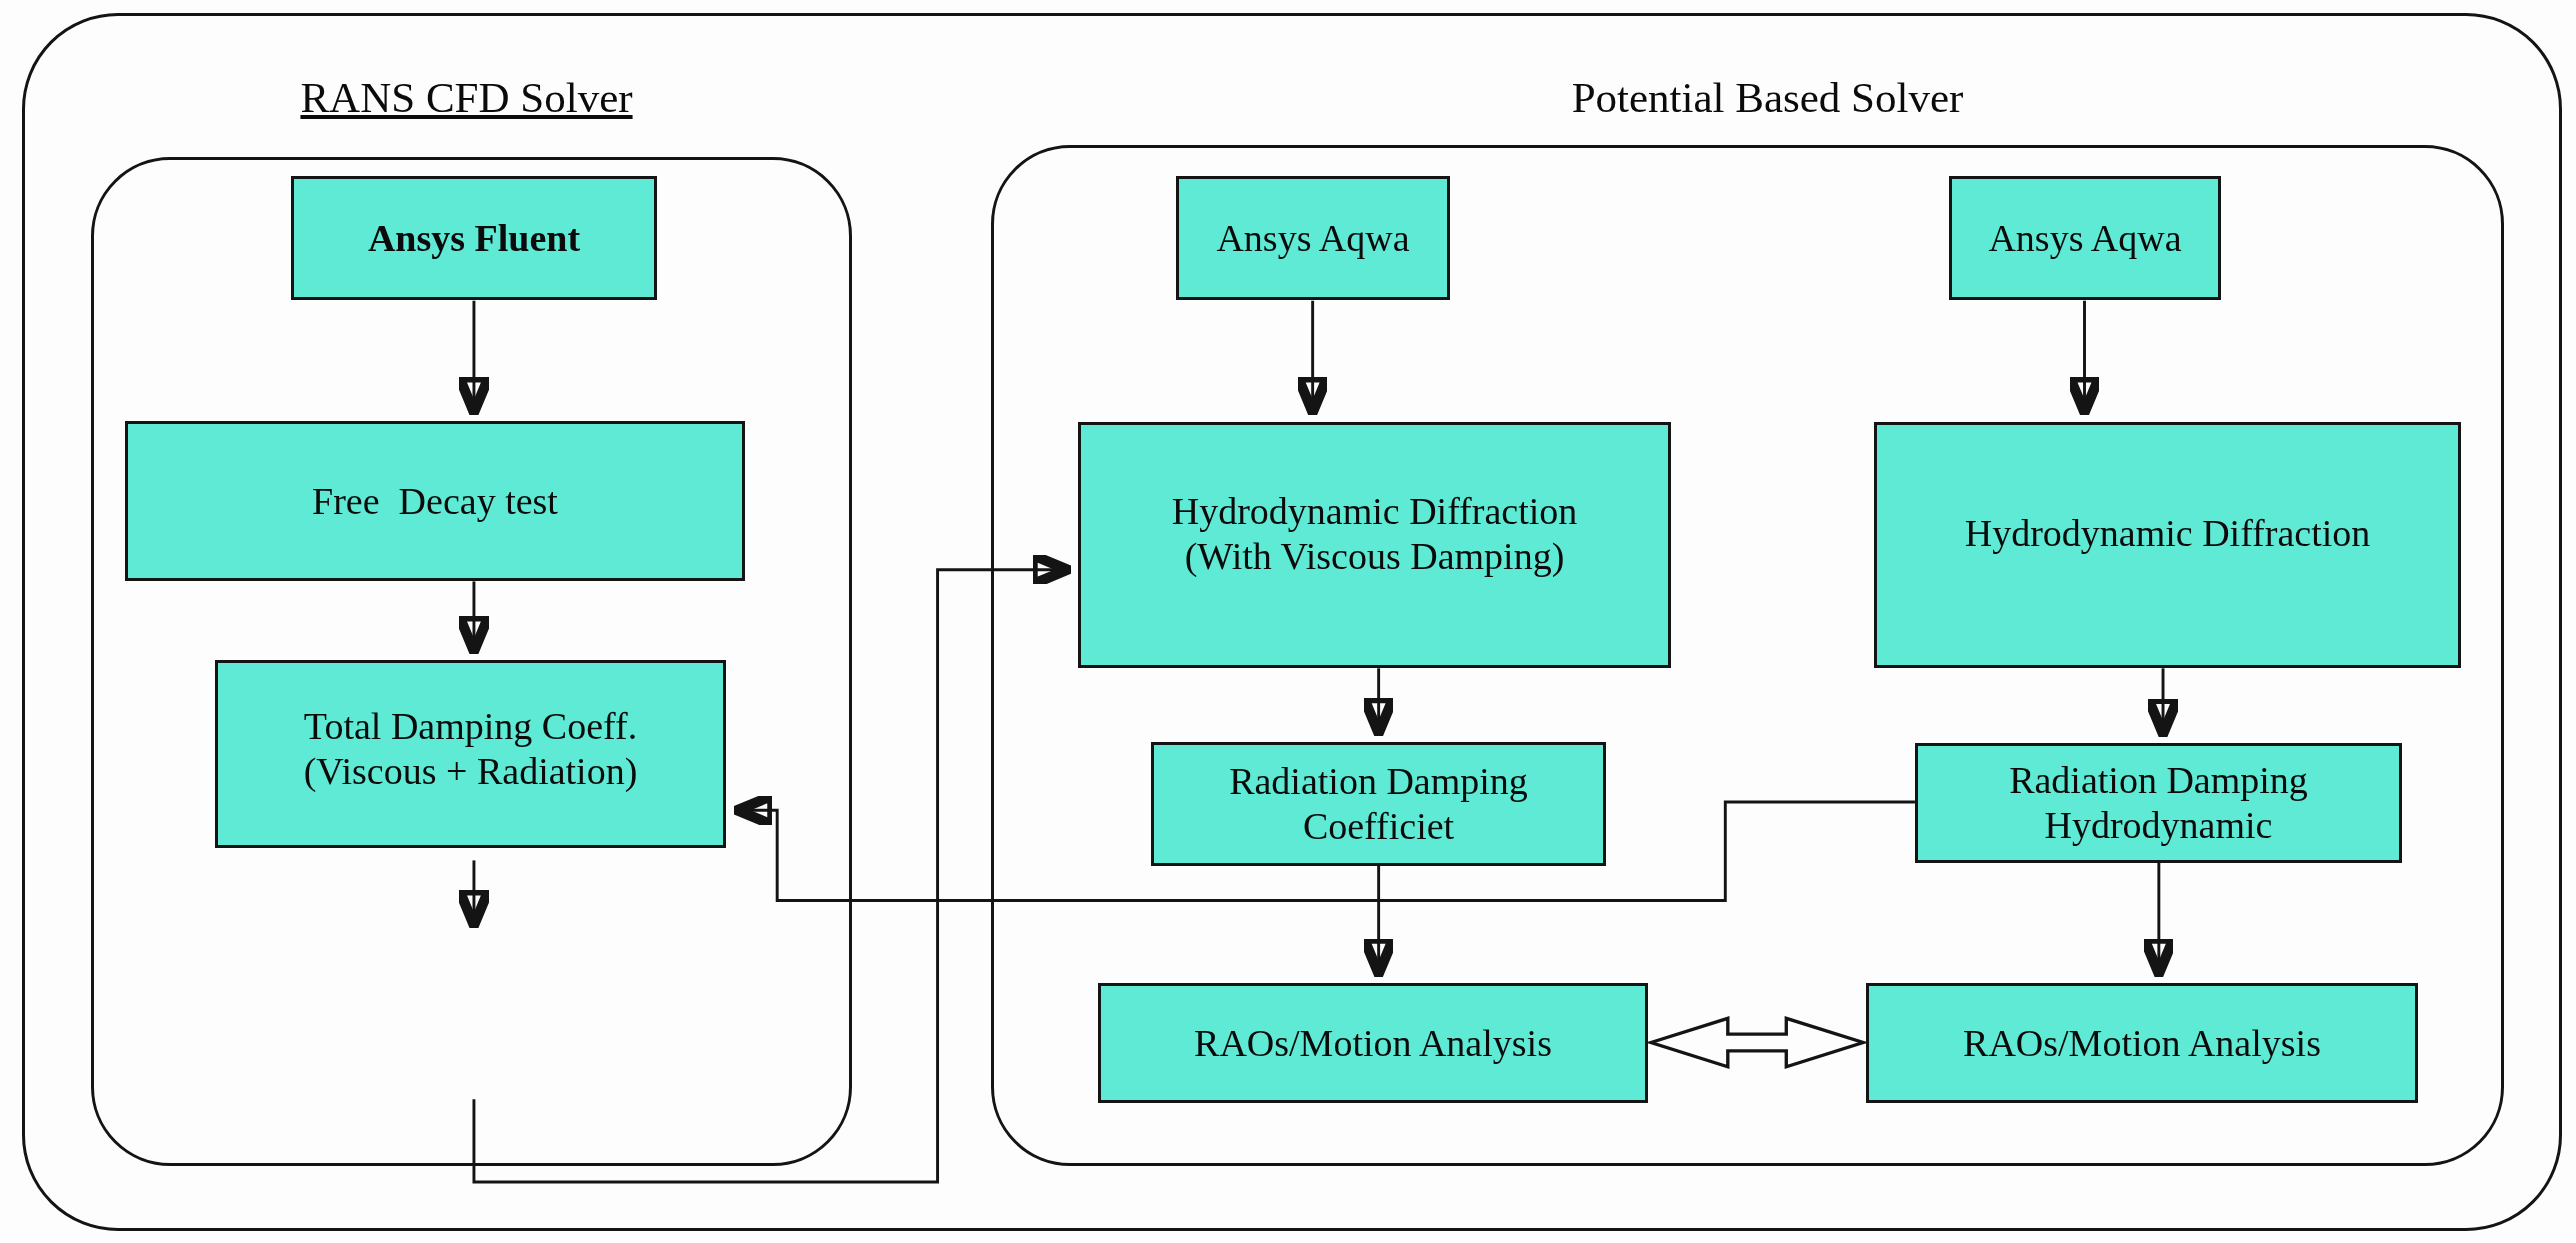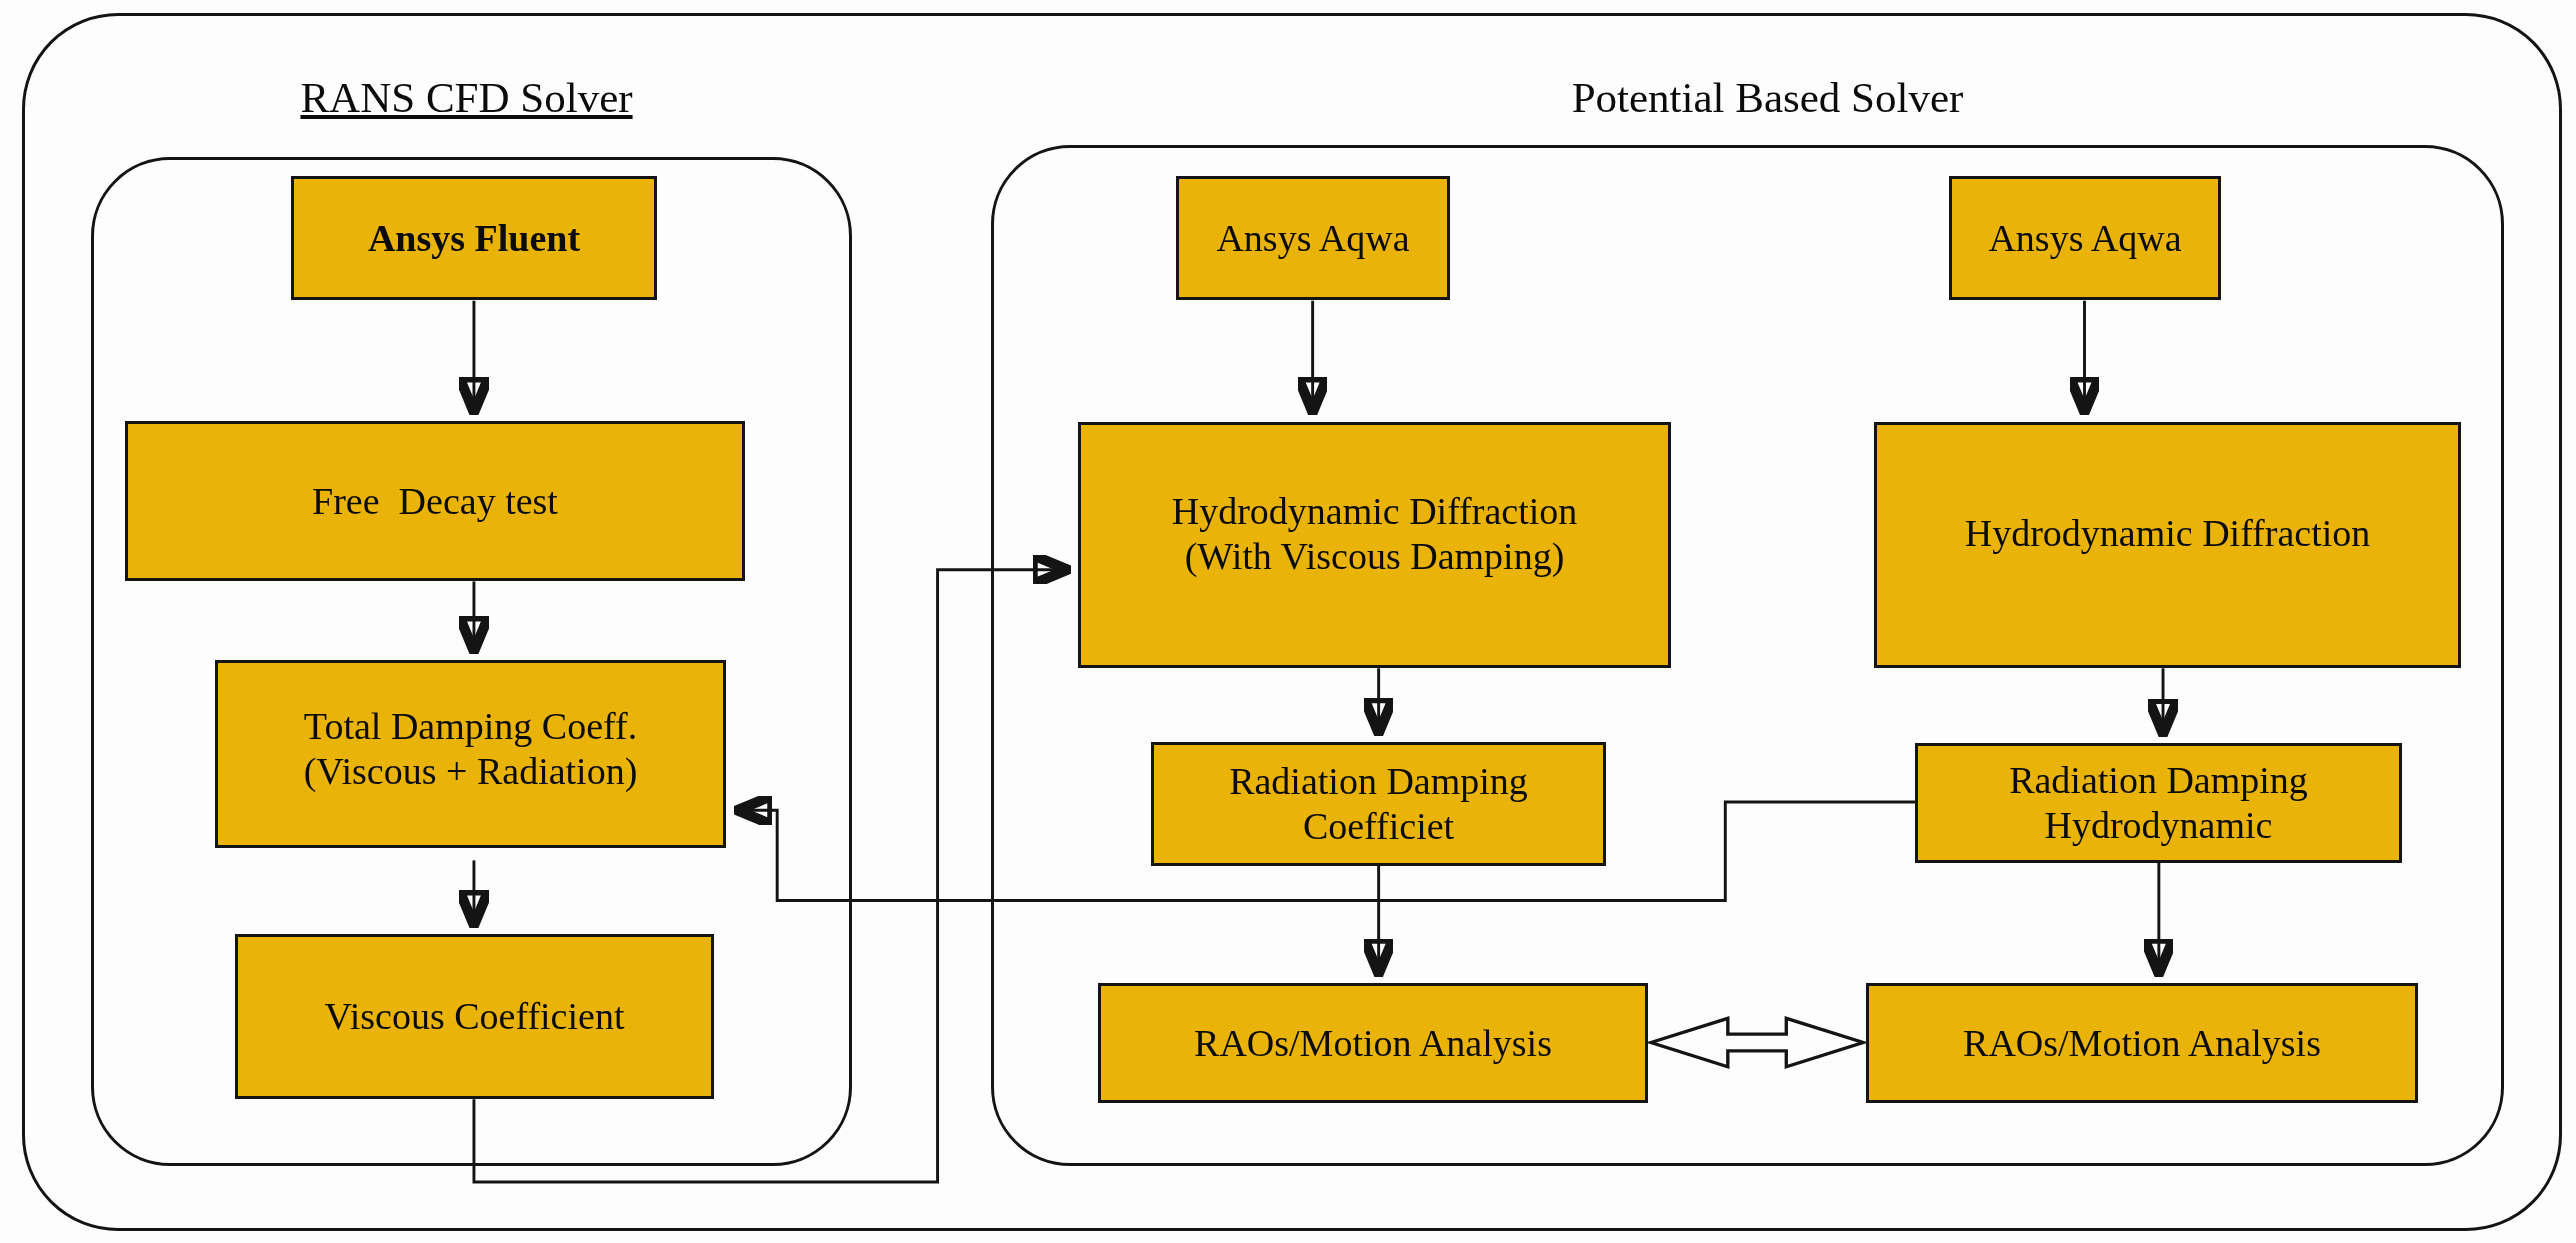--- a/index.html
+++ b/index.html
@@ -11,21 +11,21 @@
   #outer-border{left:22px;top:13.4px;width:2534px;height:1212px;border-radius:96px;}
   #rans-group{left:91px;top:157px;width:755px;height:1003px;border-radius:79px;}
   #potential-group{left:991px;top:145px;width:1507px;height:1015px;border-radius:79px;}
   .group-label{
     position:absolute;top:72px;height:50px;display:flex;align-items:center;justify-content:center;
     font-size:43px;white-space:pre;
   }
   #rans-label{left:216px;width:501px;text-decoration:underline;}
   #potential-label{left:1475px;width:585px;}
   .node{
-    position:absolute;border:3.3px solid #141414;background:#eab308;
+    position:absolute;border:3.3px solid #141414;background:#5eead4;
     display:flex;flex-direction:column;align-items:center;justify-content:center;
     font-size:38px;line-height:1.18;text-align:center;white-space:pre;box-sizing:border-box;
   }
   .bold{font-weight:bold;}
   .spread{justify-content:center;}
   #node-fluent{left:291px;top:176px;width:366px;height:124px;}
   #node-free-decay{left:125px;top:421px;width:620px;height:160px;}
   #node-total-damping{left:215px;top:660px;width:511px;height:188px;padding:22px 6.7px 33px 6.7px;}
   #node-viscous{left:235px;top:934px;width:479px;height:165px;}
   #node-aqwa-mid{left:1176px;top:176px;width:274px;height:124px;}
@@ -55,23 +55,20 @@
 
   <div class="node bold" id="node-fluent">
     <div>Ansys Fluent</div>
   </div>
   <div class="node" id="node-free-decay">
     <div>Free  Decay test</div>
   </div>
   <div class="node spread" id="node-total-damping">
     <div>Total Damping Coeff.</div>
     <div>(Viscous + Radiation)</div>
-  </div>
-  <div class="node" id="node-viscous">
-    <div>Viscous Coefficient</div>
   </div>
 
   <div class="node" id="node-aqwa-mid">
     <div>Ansys Aqwa</div>
   </div>
   <div class="node spread" id="node-hydro-with">
     <div>Hydrodynamic Diffraction</div>
     <div>(With Viscous Damping)</div>
   </div>
   <div class="node" id="node-raddamp-mid">

